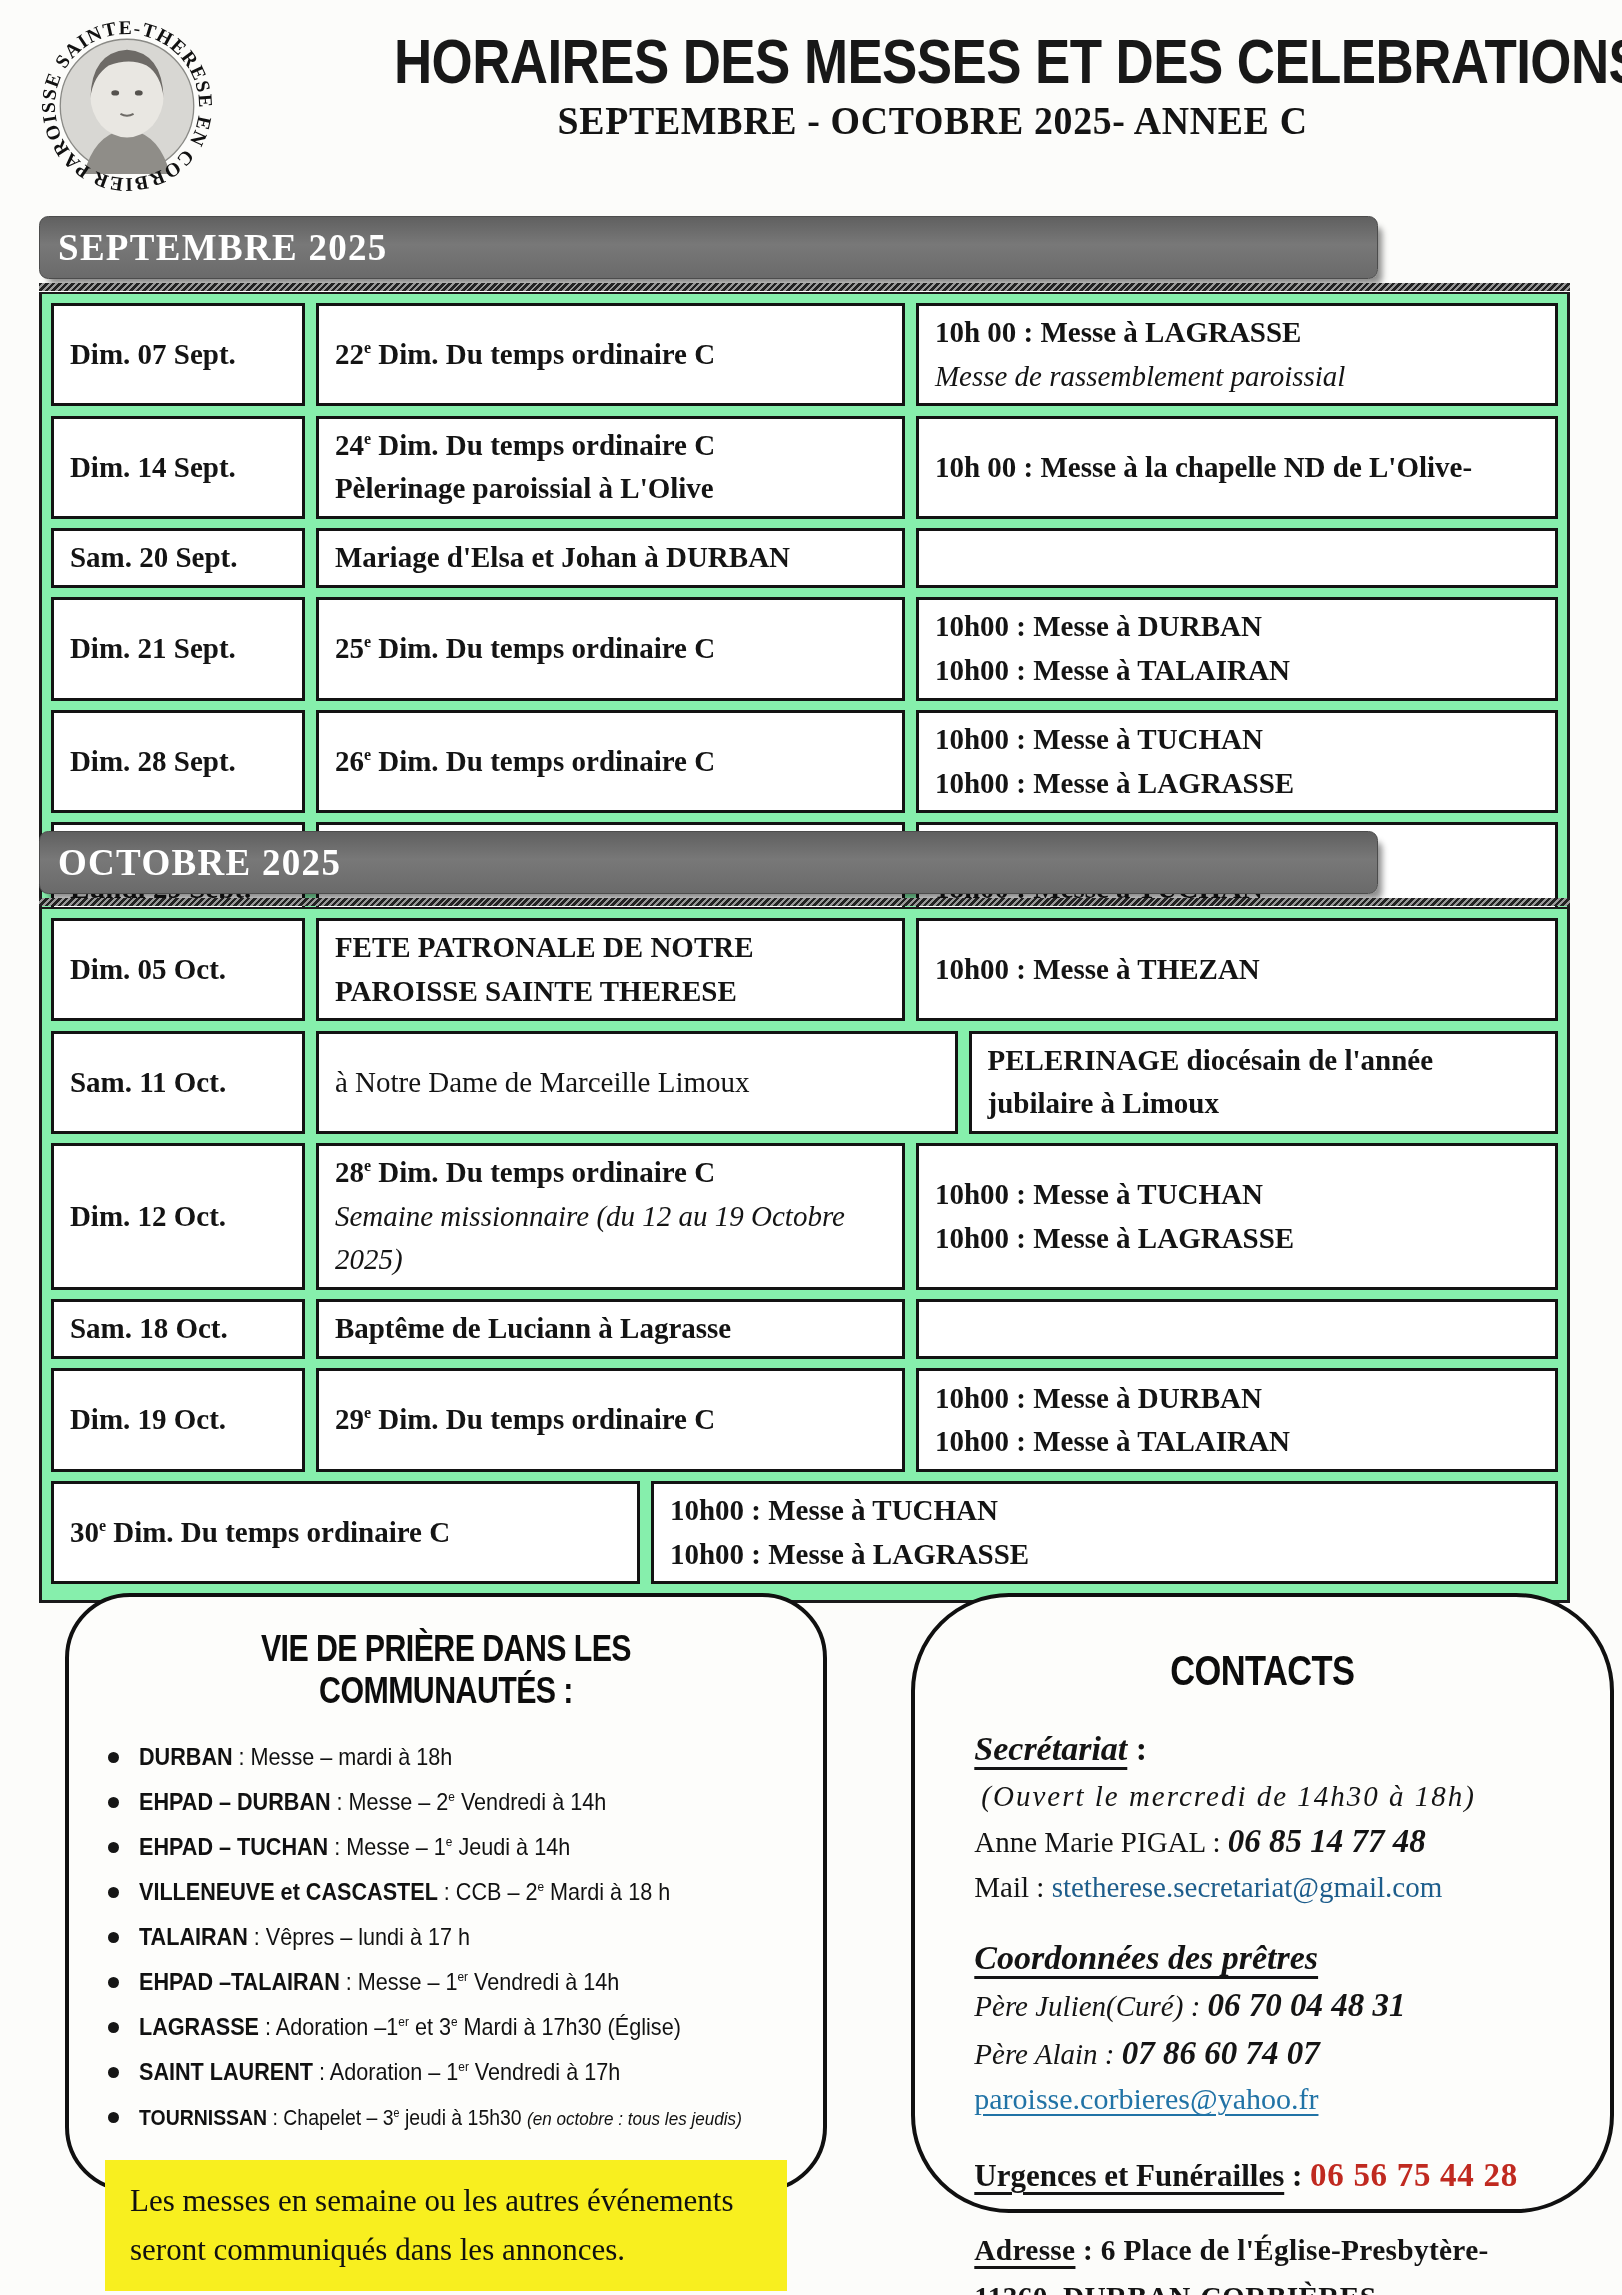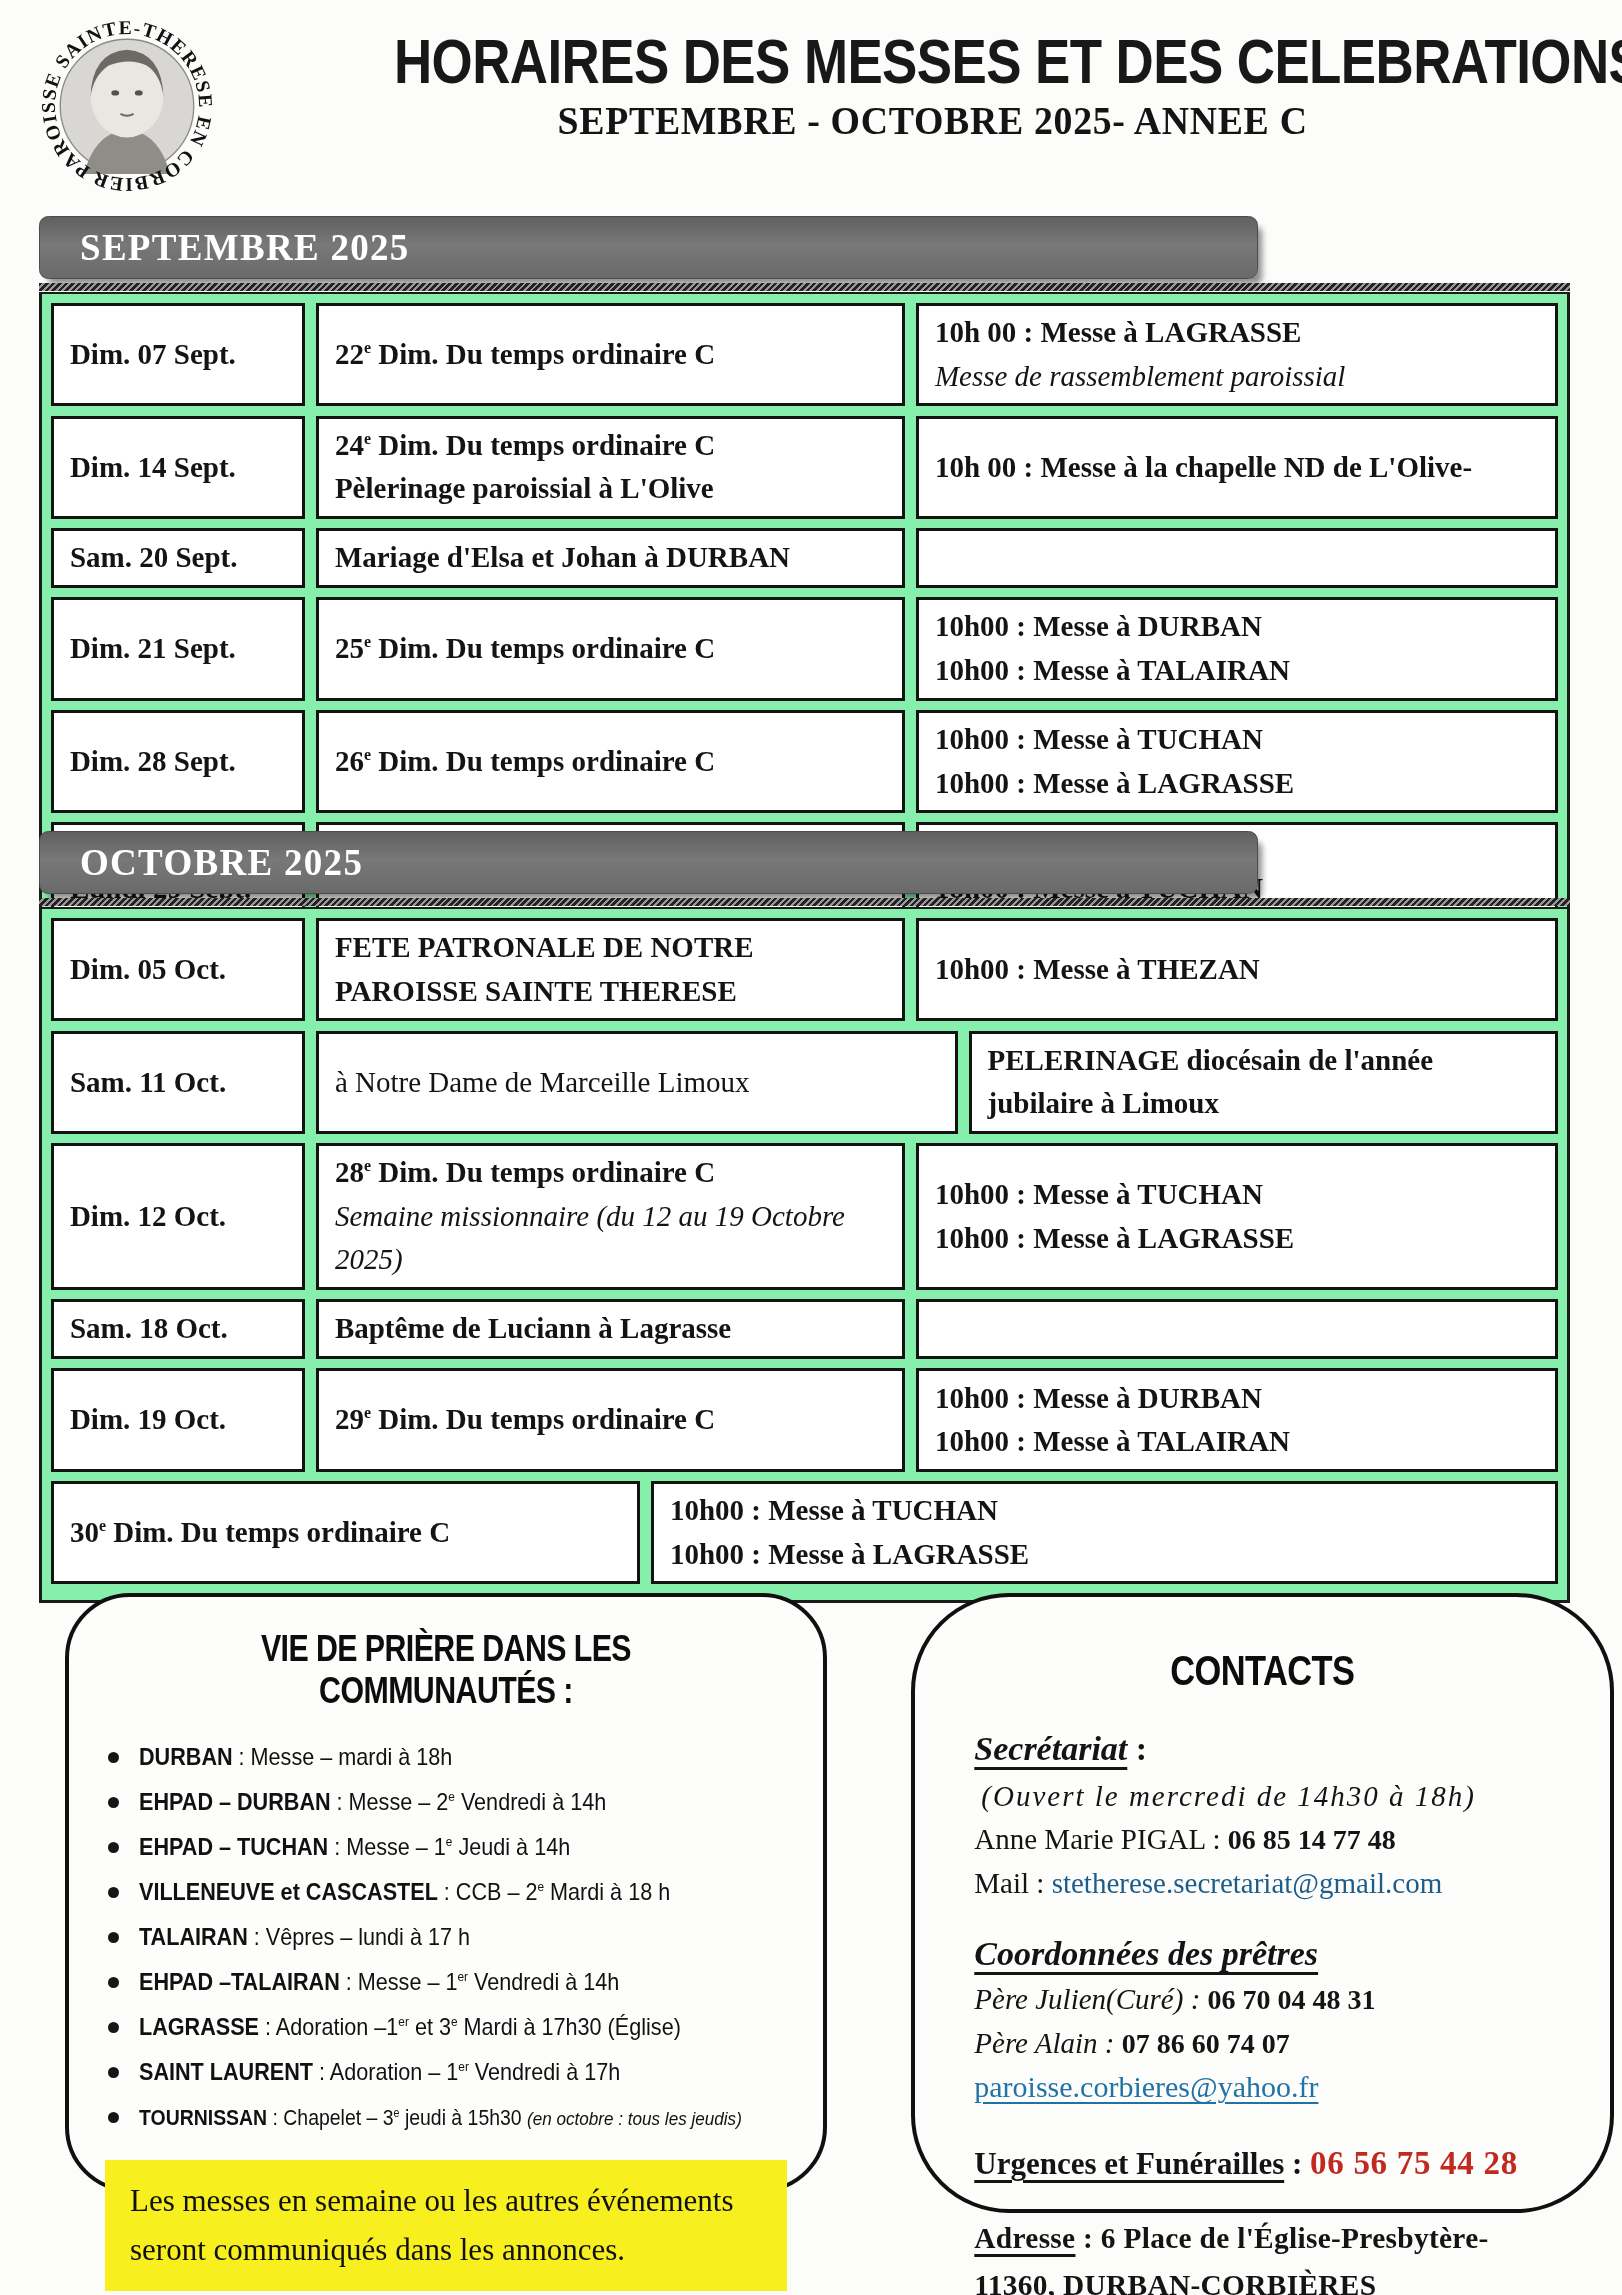--- a/index.html
+++ b/index.html
@@ -9,25 +9,25 @@
   
   .logo{position:absolute;left:38px;top:17px;width:178px;height:178px;}
   .titles{position:absolute;left:275px;top:25px;width:1315px;text-align:center;}
   .page-title{display:inline-block;white-space:nowrap;font-family:"Liberation Sans",sans-serif;
               font-weight:900;font-size:63px;letter-spacing:-0.7px;transform:scaleX(.84);
               transform-origin:center;color:#181818;}
   .page-subtitle{display:inline-block;white-space:nowrap;font-weight:bold;font-size:39px;
               letter-spacing:0.7px;transform:scaleX(.97);transform-origin:center;margin-top:1.3px;}
 
   
-  .month-bar{position:absolute;left:39px;width:1219px;height:63px;border-radius:9.2px;
+  .month-bar{position:absolute;left:39px;width:1339px;height:63px;border-radius:9.2px;
              background:linear-gradient(180deg,#606060,#787878 45%,#6a6a6a);
              border:0.7px solid #4c4c4c;
              box-shadow:6.5px 7.9px 6.5px -3.3px rgba(0,0,0,.45);
-             display:flex;align-items:center;padding-left:40px;box-sizing:border-box;}
+             display:flex;align-items:center;padding-left:18px;box-sizing:border-box;}
   .month-bar span{color:#fff;font-weight:bold;font-size:37px;letter-spacing:1.3px;}
   .hatch{position:absolute;left:39px;width:1531px;height:7.9px;
          background:repeating-linear-gradient(135deg,#222 0 2.6px,#999 2.6px 4.6px);}
 
   
   .cal-table{position:absolute;left:39px;width:1531px;box-sizing:border-box;
              border:3.9px solid #1b1b1b;border-top-width:2px;padding:6.5px 9.2px;background:#86efac;}
   .cal-row{display:flex;gap:11px;margin:9.2px 0;align-items:stretch;}
   .cal-row:first-child{margin-top:2.6px;}
   .cell{border:3.3px solid #131313;background:#fff;box-sizing:border-box;
@@ -69,21 +69,21 @@
   .notice{margin-top:29px;background:#f8ef1f;padding:15.7px 25px;font-size:31px;line-height:1.6;
           color:#101010;}
 
   
   .c-sec{margin-top:35px;padding-left:18.3px;}
   .h-ul{font-size:34px;font-weight:bold;font-style:italic;text-decoration:underline;
         text-decoration-thickness:2.6px;text-underline-offset:6.5px;}
   .h-colon{font-size:34px;font-weight:bold;}
   .c-line{font-size:29px;margin-top:10.5px;}
   .c-open{font-style:italic;letter-spacing:2px;font-size:29px;margin-top:11.8px;margin-left:7px;}
-  .c-phone{font-weight:bold;font-size:28px;}
+  .c-phone{font-weight:bold;font-size:33px;font-style:italic;}
   .mail-link{color:#1d5d8c;}
   .yahoo-link{color:#2173a6;text-decoration:underline;text-decoration-thickness:2px;
         text-underline-offset:5.2px;font-size:30px;}
   .c-it{font-style:italic;}
   .c-urg{margin-top:41px;}
   .urg-label{font-weight:bold;font-size:31px;text-decoration:underline;
         text-decoration-thickness:2.6px;text-underline-offset:5.9px;}
   .urg-sep{font-weight:bold;font-size:31px;}
   .urg-phone{font-weight:bold;font-size:33px;color:#c02a20;letter-spacing:0.7px;}
   .c-adr{margin-top:33px;font-weight:bold;font-size:29.4px;line-height:1.6;letter-spacing:0.3px;}

